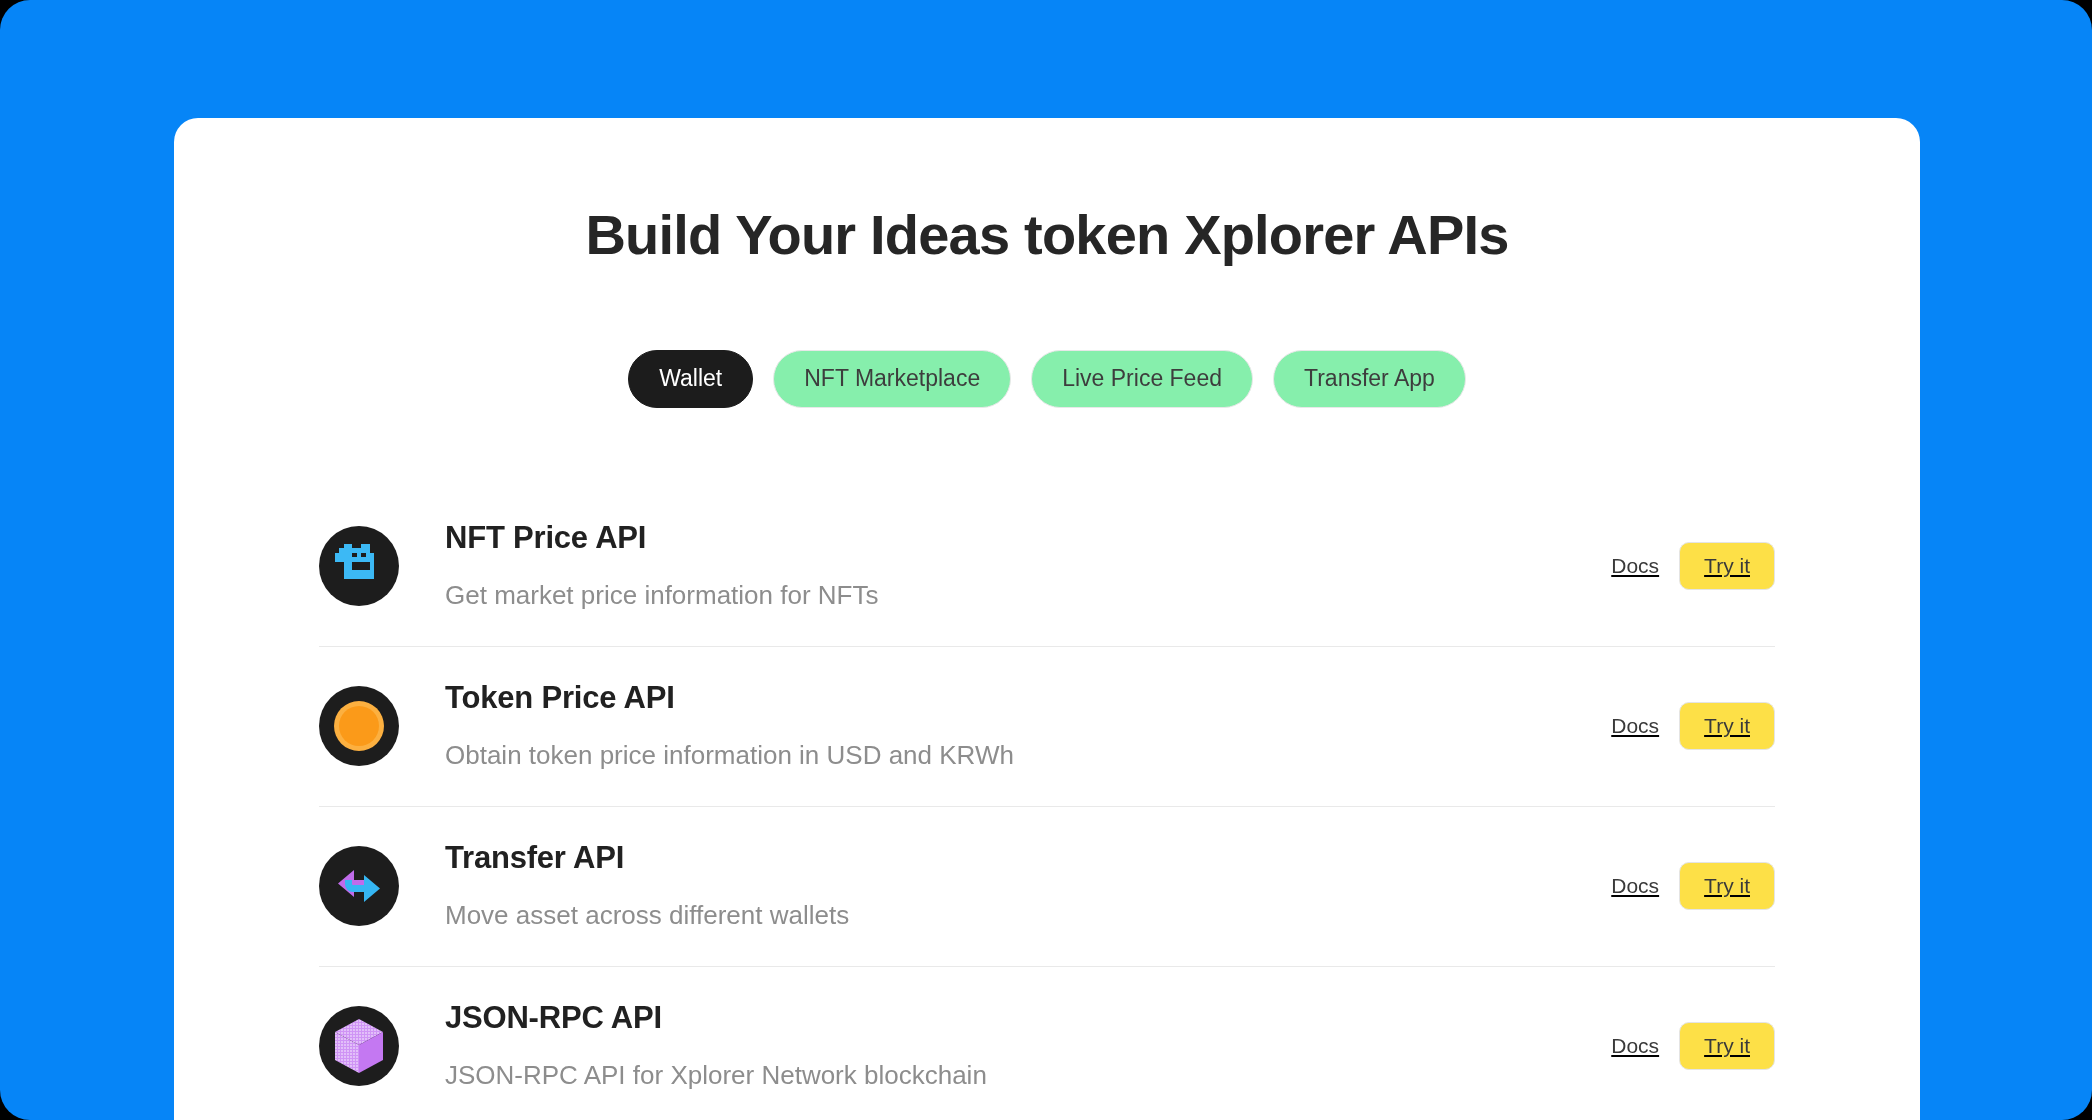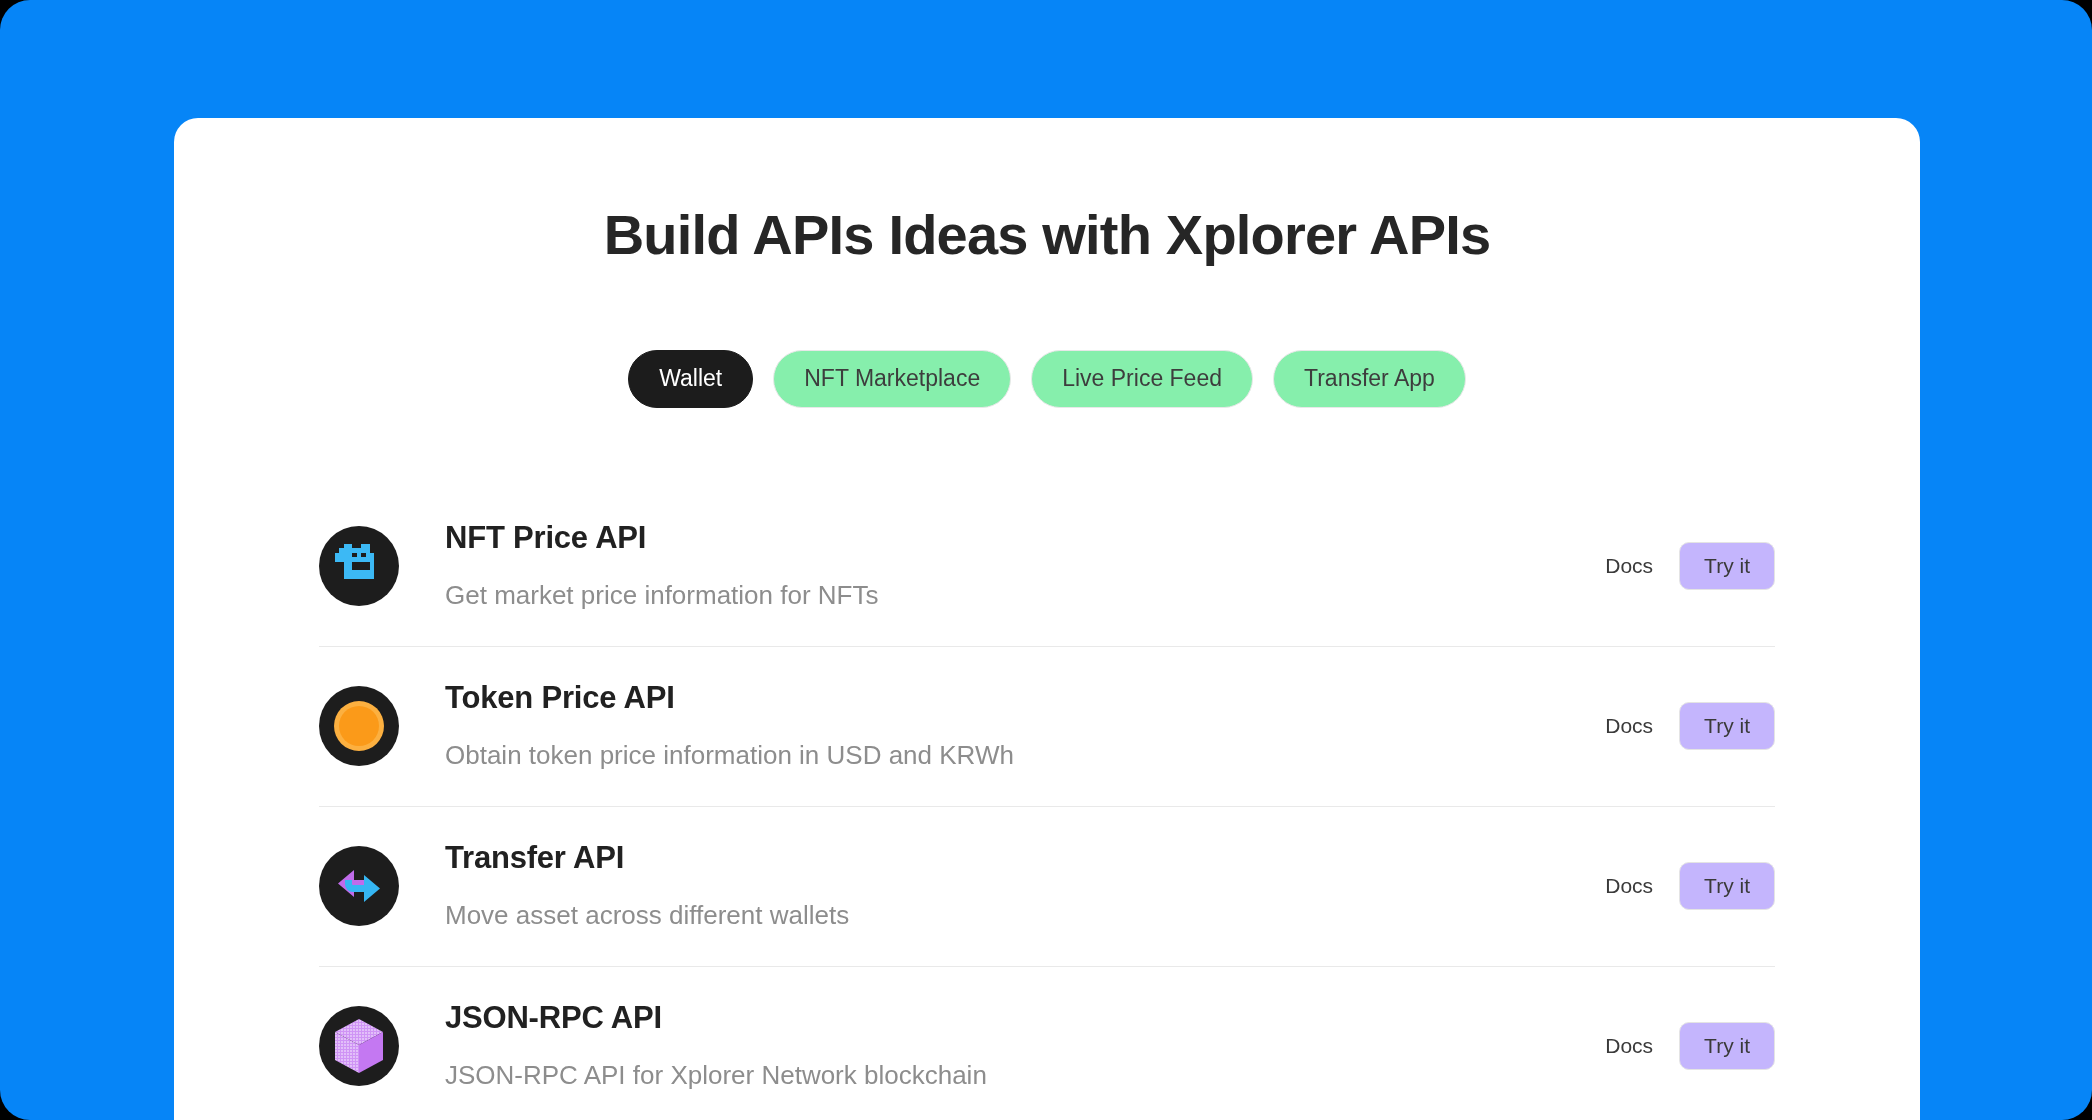--- a/index.html
+++ b/index.html
@@ -104,49 +104,50 @@
   }
   .api-desc {
     margin-top:24px;
     font-size:26px;
     color:#8d8d8d;
   }
   .api-actions {
     flex:0 0 auto;
     display:flex;
     align-items:center;
-    gap:26px;
+    gap:20px;
+    text-decoration:underline;
   }
   .docs-link {
     font-size:21px;
     color:#3a3a3a;
     cursor:pointer;
     text-decoration:none;
   }
   .try-btn {
     height:48px;
     padding:11px 24px;
     display:flex;
     align-items:center;
     justify-content:center;
-    background:#c4b5fd;
+    background:#fde047;
     border:1px solid #e4e4e4;
     border-radius:10px;
     font-size:21px;
     color:#3a3a3a;
     cursor:pointer;
   }
 </style>
 </head>
 <body>
 
 <div id="stage">
   <div id="card">
 
-    <h1 class="hero-title">Build APIs Ideas with Xplorer APIs</h1>
+    <h1 class="hero-title">Build Your Ideas token Xplorer APIs</h1>
 
     <div class="tabs">
       <div class="tab active">
         <span>Wallet</span>
       </div>
       <div class="tab">
         <span>NFT Marketplace</span>
       </div>
       <div class="tab">
         <span>Live Price Feed</span>

